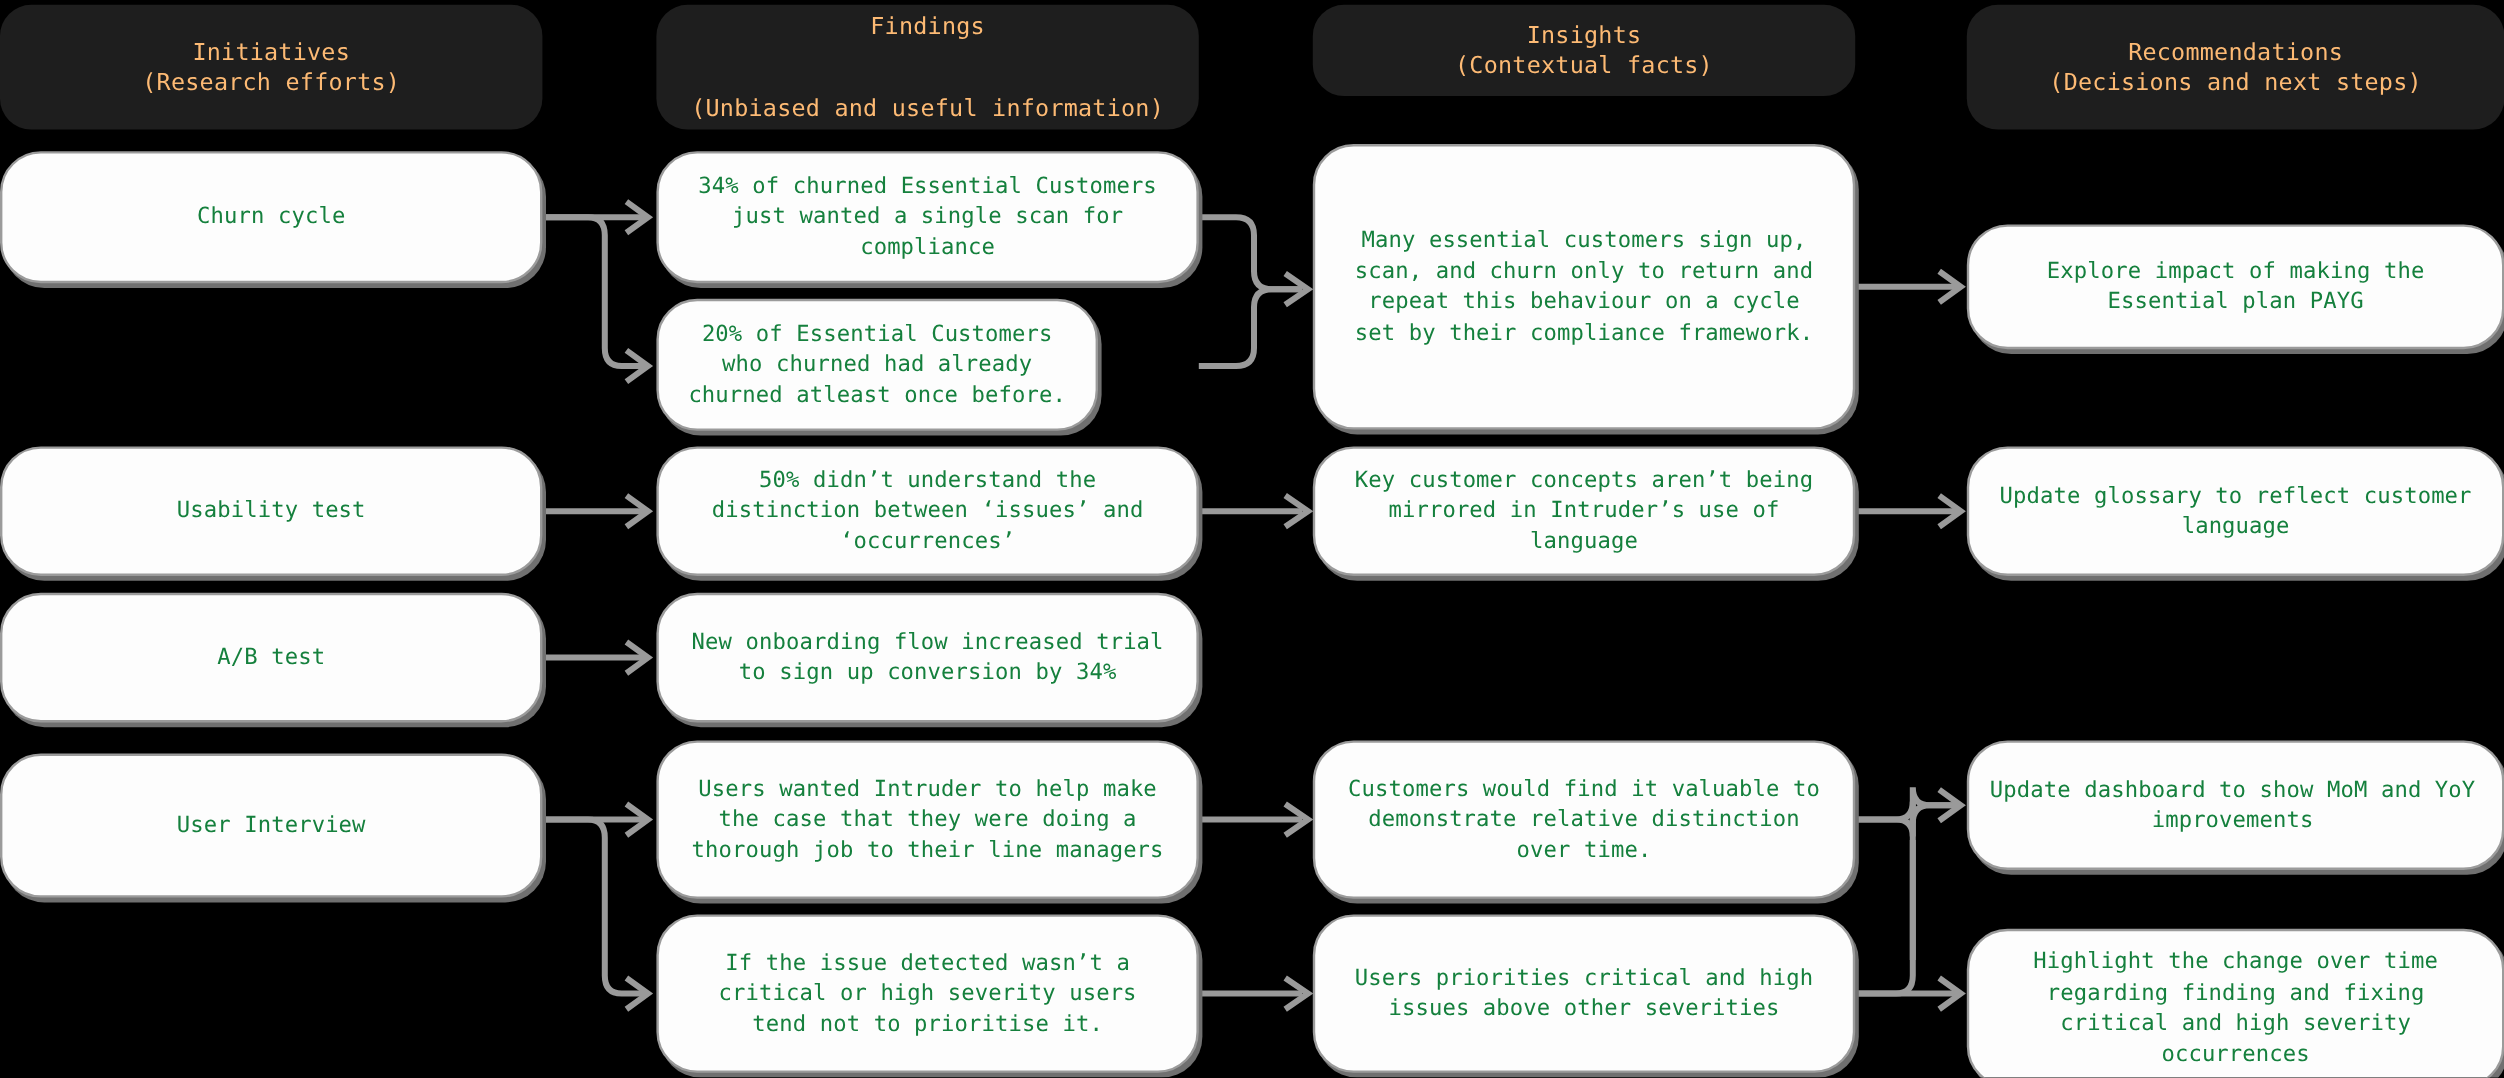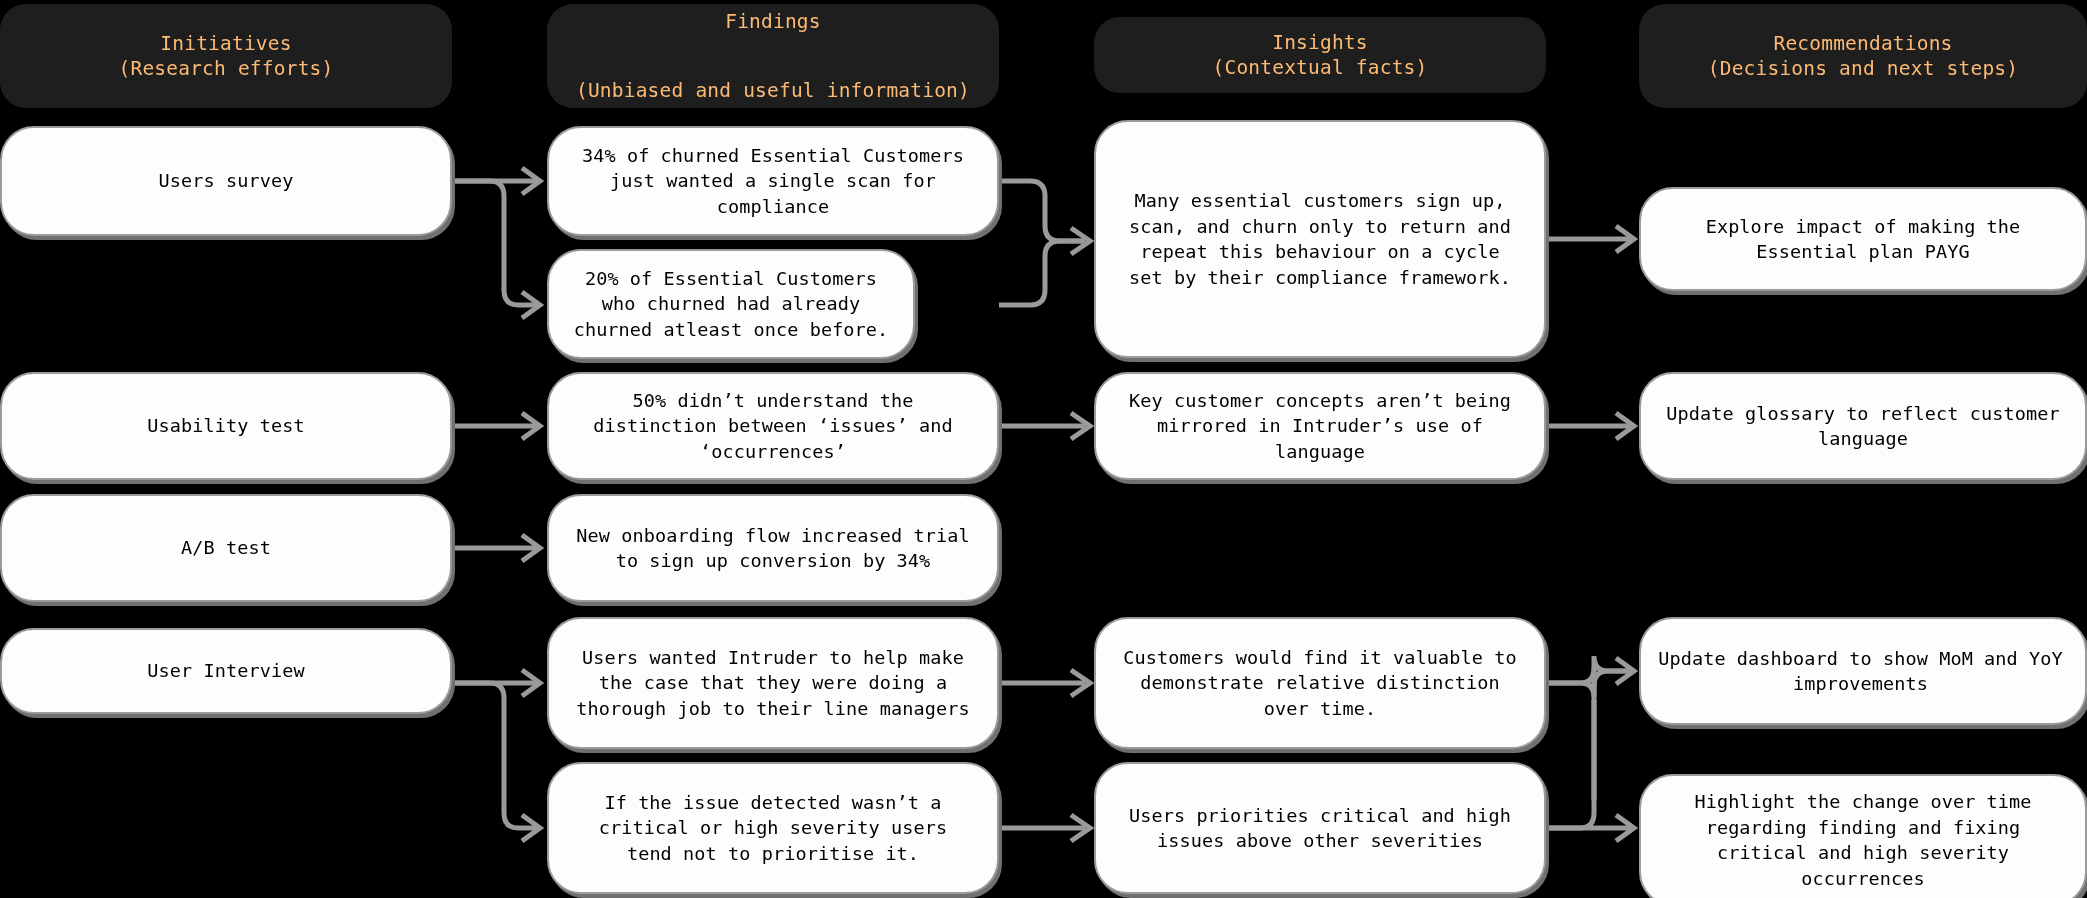--- a/index.html
+++ b/index.html
@@ -40,21 +40,21 @@
   .card {
     position: absolute;
     background: #fdfdfd;
     border: 2.5px solid #9b9b9b;
     border-radius: 34px;
     box-shadow: 3px 4px 0 0 #707070;
     display: flex;
     align-items: center;
     justify-content: center;
     text-align: center;
-    color: #000000;
+    color: #15803d;
     font-size: 18.5px;
     line-height: 25.5px;
     letter-spacing: 0.1px;
     padding: 10px 22px;
   }
   .card span { display: block; width: 100%; }
 
   
   #arrows {
     position: absolute;
@@ -156,40 +156,40 @@
   <div class="header-pill" style="left:0px; top:4px; width:452px; height:104px;">
     <div class="h-title">Initiatives</div>
     <div class="h-sub">(Research efforts)</div>
   </div>
 
   <div class="header-pill" style="left:547px; top:4px; width:452px; height:104px;gap:44px;">
     <div class="h-title">Findings</div>
     <div class="h-sub">(Unbiased and useful information)</div>
   </div>
 
-  <div class="header-pill" style="left:1094px; top:4px; width:452px; height:76px;margin-top:13px;">
+  <div class="header-pill" style="left:1094px; top:4px; width:452px; height:76px;">
     <div class="h-title">Insights</div>
     <div class="h-sub">(Contextual facts)</div>
   </div>
 
   <div class="header-pill" style="left:1639px; top:4px; width:448px; height:104px;">
     <div class="h-title">Recommendations</div>
     <div class="h-sub">(Decisions and next steps)</div>
   </div>
 
   <div class="card" style="left:0px; top:126px; width:452px; height:110px;">
-    <span>Users survey</span>
+    <span>Churn cycle</span>
   </div>
   <div class="card" style="left:0px; top:372px; width:452px; height:108px;">
     <span>Usability test</span>
   </div>
   <div class="card" style="left:0px; top:494px; width:452px; height:108px;">
     <span>A/B test</span>
   </div>
-  <div class="card" style="left:0px; top:628px; width:452px; height:86px;">
+  <div class="card" style="left:0px; top:628px; width:452px; height:120px;">
     <span>User Interview</span>
   </div>
 
   <div class="card" style="left:547px; top:126px; width:452px; height:110px;">
     <span>34% of churned Essential Customers just wanted a single scan for compliance</span>
   </div>
   <div class="card" style="left:547px; top:249px; width:368px; height:110px;align-items:center;">
     <span>20% of Essential Customers who churned had already churned atleast once before.</span>
   </div>
   <div class="card" style="left:547px; top:372px; width:452px; height:108px;">

